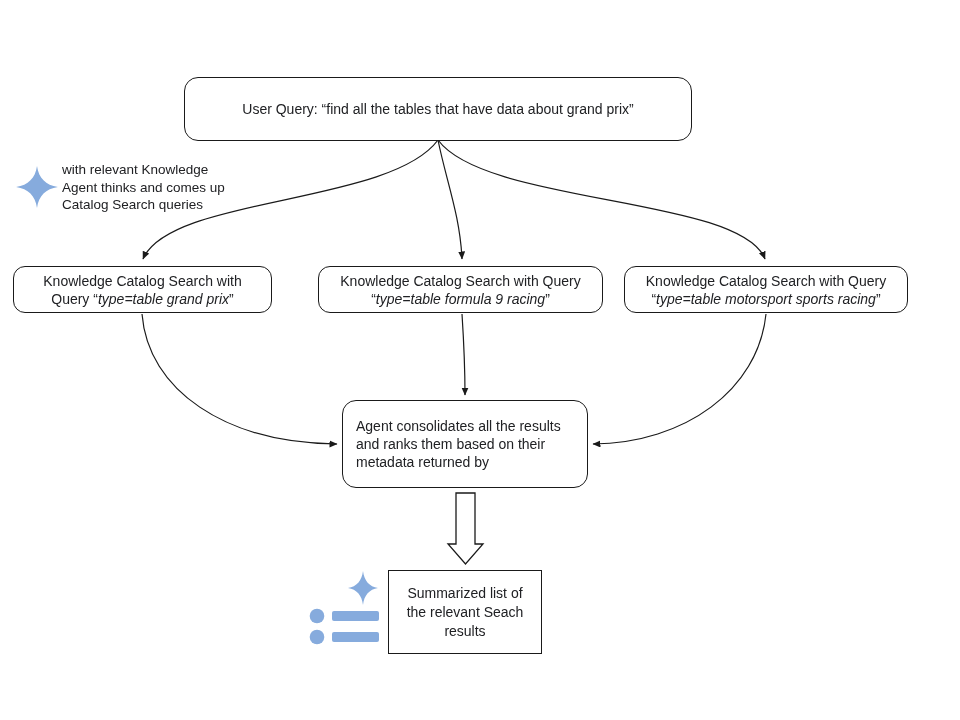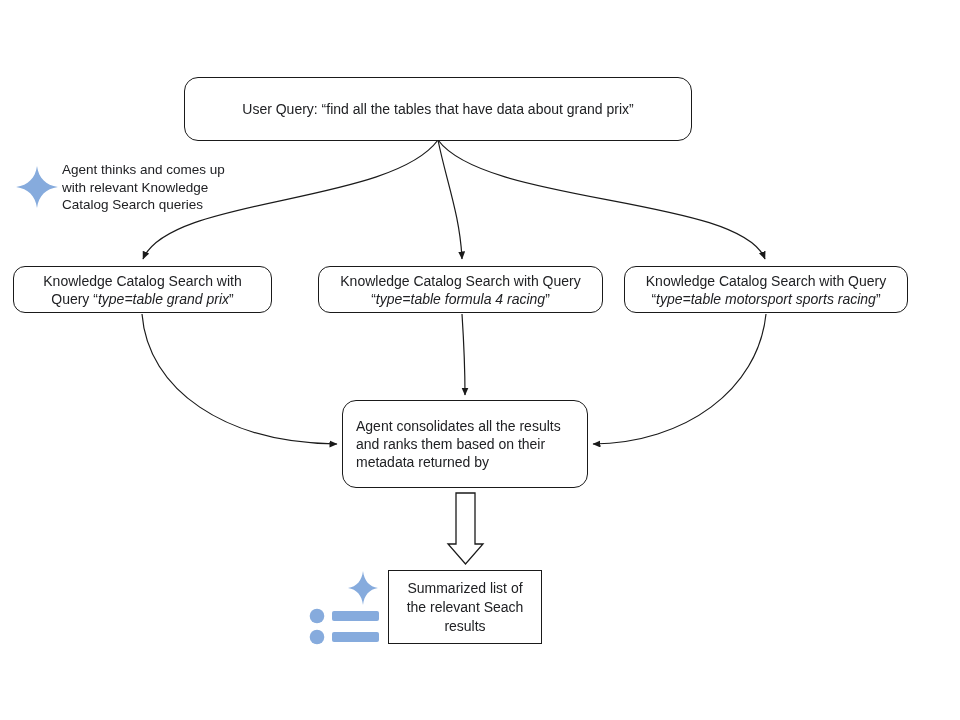--- a/index.html
+++ b/index.html
@@ -32,21 +32,21 @@
   .ln{display:block;white-space:nowrap;}
   .top-box{left:184px;top:77px;width:508px;height:64px;}
   .search-left{left:13px;top:266px;width:259px;height:47px;}
   .search-mid{left:318px;top:266px;width:285px;height:47px;}
   .search-right{left:624px;top:266px;width:284px;height:47px;}
   .consolidate-box{
     left:342px;top:400px;width:246px;height:88px;
     align-items:flex-start;text-align:left;
     padding-left:13px;padding-right:24px;
   }
-  .summary-box{left:388px;top:570px;width:154px;height:74px;border-radius:0;line-height:19px;}
+  .summary-box{left:388px;top:570px;width:154px;height:84px;border-radius:0;line-height:19px;}
   .note{
     position:absolute;left:62px;top:161px;
     font-size:13.5px;line-height:17.5px;
     text-align:left;
   }
   .sparkle-big{position:absolute;left:14px;top:163px;width:46px;height:48px;}
   .summary-icon{position:absolute;left:300px;top:565px;width:90px;height:90px;}
   em{}
 </style>
 </head>
@@ -71,33 +71,33 @@
 
   <div class="box rounded top-box">
     <span class="ln">User Query: “find all the tables that have data about grand prix”</span>
   </div>
 
   <svg class="sparkle-big" viewBox="-1.1 -1.1 2.2 2.2" xmlns="http://www.w3.org/2000/svg">
     <path d="M0,-1 C0.08,-0.42 0.42,-0.08 1,0 C0.42,0.08 0.08,0.42 0,1 C-0.08,0.42 -0.42,0.08 -1,0 C-0.42,-0.08 -0.08,-0.42 0,-1 Z" fill="var(--accent)"></path>
   </svg>
 
   <div class="note">
+    <span class="ln">with relevant Knowledge</span>
     <span class="ln">Agent thinks and comes up</span>
-    <span class="ln">with relevant Knowledge</span>
     <span class="ln">Catalog Search queries</span>
   </div>
 
   <div class="box rounded-sm search-left">
     <span class="ln">Knowledge Catalog Search with</span>
     <span class="ln"><span>Query “</span><em>type=table grand prix</em><span>”</span></span>
   </div>
 
   <div class="box rounded-sm search-mid">
     <span class="ln">Knowledge Catalog Search with Query</span>
-    <span class="ln"><span>“</span><em>type=table formula 4 racing</em><span>”</span></span>
+    <span class="ln"><span>“</span><em>type=table formula 9 racing</em><span>”</span></span>
   </div>
 
   <div class="box rounded-sm search-right">
     <span class="ln">Knowledge Catalog Search with Query</span>
     <span class="ln"><span>“</span><em>type=table motorsport sports racing</em><span>”</span></span>
   </div>
 
   <div class="box rounded consolidate-box">
     <span class="ln">Agent consolidates all the results</span>
     <span class="ln">and ranks them based on their</span>

